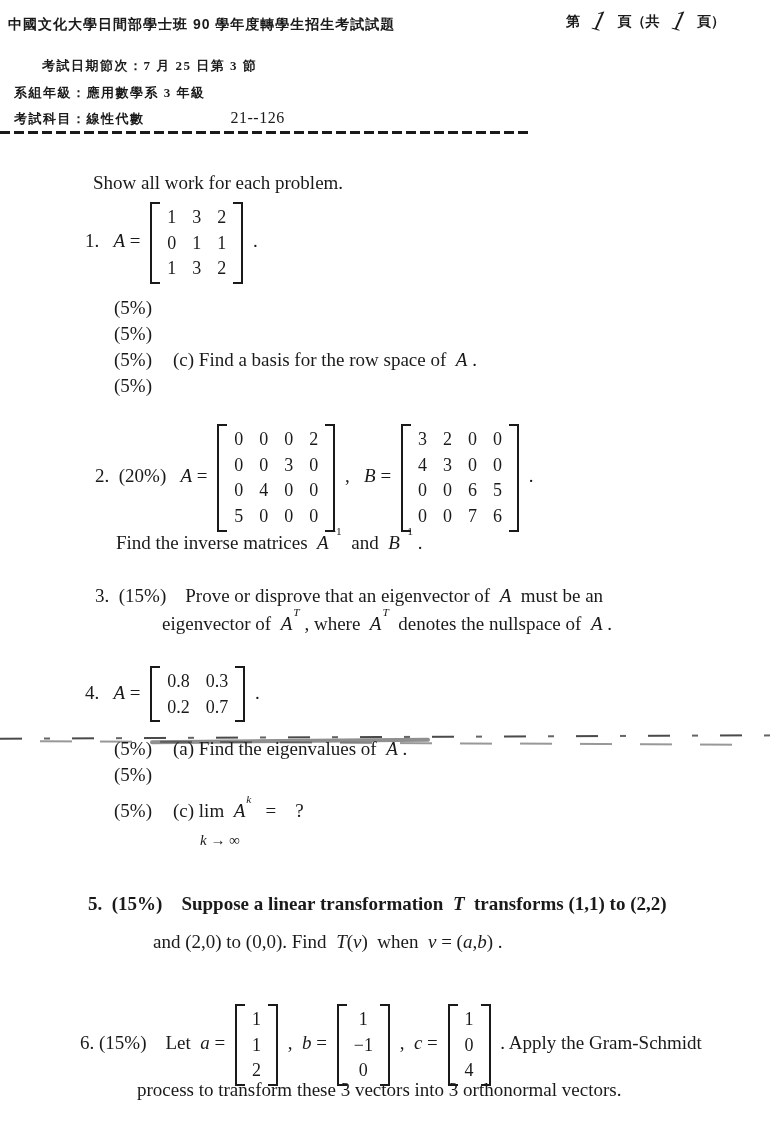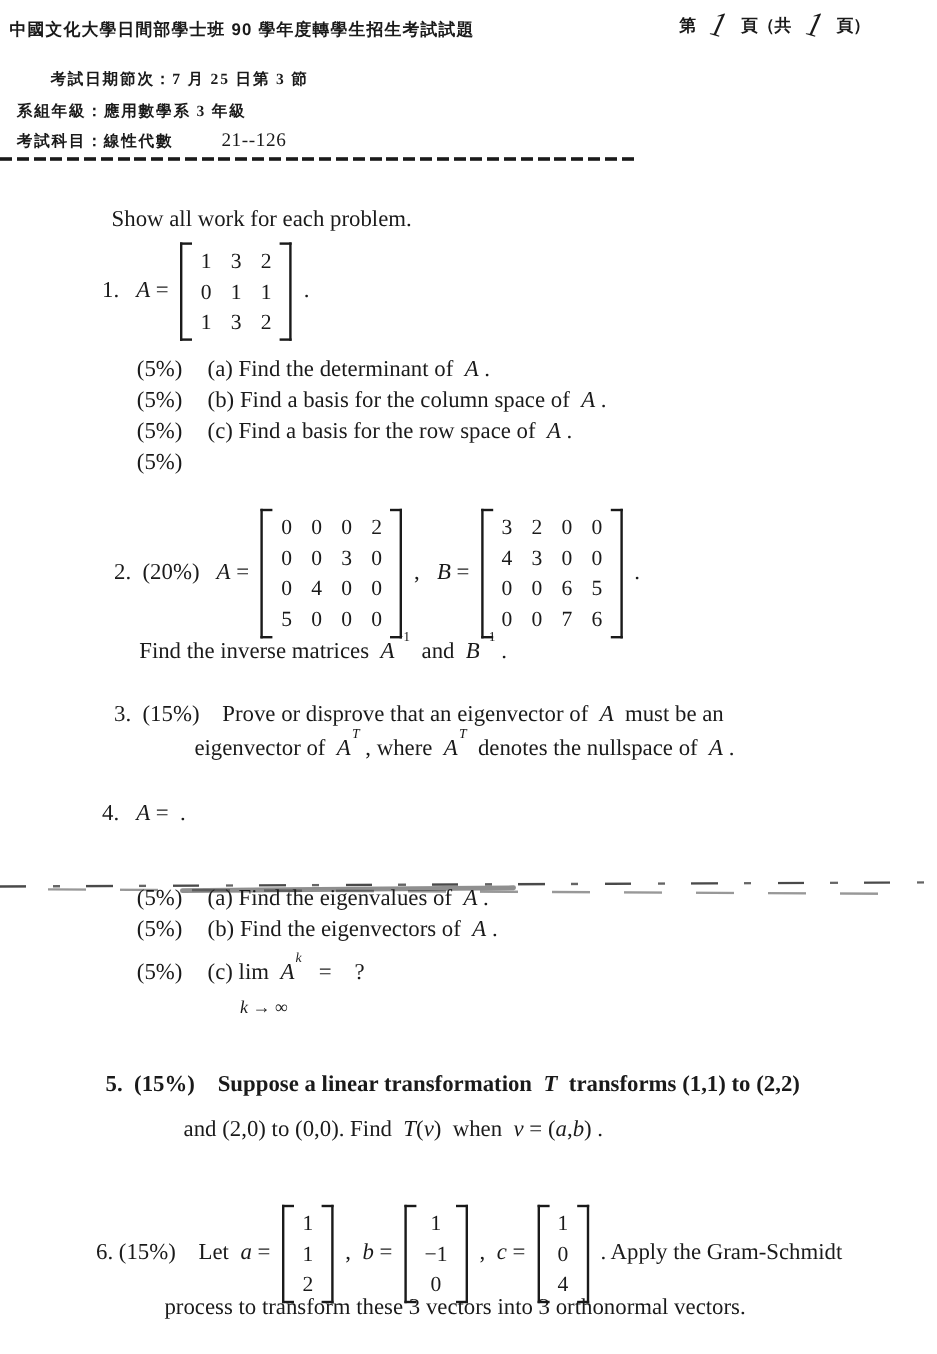--- a/index.html
+++ b/index.html
@@ -24,21 +24,21 @@
     font-family:"Liberation Serif","DejaVu Sans",serif;
   }
   .hand {
     display:inline-block; font-style:italic; font-weight:normal; font-size:23px;
     transform:rotate(16deg) scaleY(1.3); margin:0 13px; position:relative; top:2px;
   }
   .hdr-info {
     font-size:13px; font-weight:bold; letter-spacing:1.5px;
     font-family:"Liberation Serif","DejaVu Sans",serif;
   }
-  .hdr-code { font-weight:normal; font-size:16px; letter-spacing:0.5px; margin-left:40px; }
+  .hdr-code { font-weight:normal; font-size:16px; letter-spacing:0.5px; margin-left:86px; }
   .hdr-divider {
     left:0; top:131px; width:530px; height:3px;
     background:repeating-linear-gradient(90deg,#1a1a1a 0 10px,transparent 10px 14px);
   }
 
   
   .smudge1 {
     left:0; top:736px; width:781px; height:2px; opacity:.85;
     background:repeating-linear-gradient(90deg,#2a2a2a 0 22px,transparent 22px 44px,#4a4a4a 44px 50px,transparent 50px 72px);
     transform:rotate(-0.25deg);
@@ -83,53 +83,50 @@
 <div class="abs hdr-info" style="left:14px; top:109px;">
   <span>考試科目：線性代數</span><span class="hdr-code">21--126</span>
 </div>
 <div class="abs hdr-divider"></div>
 
 <div class="abs rich" style="left:93px; top:171px;">Show all work for each problem.</div>
 
 <div class="abs rich" style="left:85px; top:202px;"><span>1.   </span><span class="mi">A</span><span> = </span><span class="matrix"><span class="mgrid" style="grid-template-columns: repeat(3, auto);"><span class="mcell">1</span><span class="mcell">3</span><span class="mcell">2</span><span class="mcell">0</span><span class="mcell">1</span><span class="mcell">1</span><span class="mcell">1</span><span class="mcell">3</span><span class="mcell">2</span></span></span><span> .</span></div>
 <div class="part-row" style="left:114px; top:297px;">
   <span class="pts">(5%)</span>
-  <span><span>(a) Find the determinant of  </span><span class="mi">A</span><span> .</span></span>
 </div>
 <div class="part-row" style="left:114px; top:323px;">
   <span class="pts">(5%)</span>
-  <span><span>(b) Find a basis for the column space of  </span><span class="mi">A</span><span> .</span></span>
 </div>
 <div class="part-row" style="left:114px; top:349px;">
   <span class="pts">(5%)</span>
   <span><span>(c) Find a basis for the row space of  </span><span class="mi">A</span><span> .</span></span>
 </div>
 <div class="part-row" style="left:114px; top:375px;">
   <span class="pts">(5%)</span>
 </div>
 
 <div class="abs rich" style="left:95px; top:424px;"><span>2.  (20%)   </span><span class="mi">A</span><span> = </span><span class="matrix"><span class="mgrid" style="grid-template-columns: repeat(4, auto);"><span class="mcell">0</span><span class="mcell">0</span><span class="mcell">0</span><span class="mcell">2</span><span class="mcell">0</span><span class="mcell">0</span><span class="mcell">3</span><span class="mcell">0</span><span class="mcell">0</span><span class="mcell">4</span><span class="mcell">0</span><span class="mcell">0</span><span class="mcell">5</span><span class="mcell">0</span><span class="mcell">0</span><span class="mcell">0</span></span></span><span> ,   </span><span class="mi">B</span><span> = </span><span class="matrix"><span class="mgrid" style="grid-template-columns: repeat(4, auto);"><span class="mcell">3</span><span class="mcell">2</span><span class="mcell">0</span><span class="mcell">0</span><span class="mcell">4</span><span class="mcell">3</span><span class="mcell">0</span><span class="mcell">0</span><span class="mcell">0</span><span class="mcell">0</span><span class="mcell">6</span><span class="mcell">5</span><span class="mcell">0</span><span class="mcell">0</span><span class="mcell">7</span><span class="mcell">6</span></span></span><span> .</span></div>
 <div class="abs rich" style="left:116px; top:531px;"><span>Find the inverse matrices  </span><span class="mi">A</span><sup>−1</sup><span>  and  </span><span class="mi">B</span><sup>−1</sup><span> .</span></div>
 
 <div class="abs rich" style="left:95px; top:584px;"><span>3.  (15%)    Prove or disprove that an eigenvector of  </span><span class="mi">A</span><span>  must be an</span></div>
 <div class="abs rich" style="left:162px; top:612px;"><span>eigenvector of  </span><span class="mi">A</span><sup class="mi">T</sup><span> , where  </span><span class="mi">A</span><sup class="mi">T</sup><span>  denotes the nullspace of  </span><span class="mi">A</span><span> .</span></div>
 
-<div class="abs rich" style="left:85px; top:666px;"><span>4.   </span><span class="mi">A</span><span> = </span><span> .</span></div>
+<div class="abs rich" style="left:85px; top:666px;"><span>4.   </span><span class="mi">A</span><span> = </span><span class="matrix"><span class="mgrid" style="grid-template-columns: repeat(2, auto);"><span class="mcell">0.8</span><span class="mcell">0.3</span><span class="mcell">0.2</span><span class="mcell">0.7</span></span></span><span> .</span></div>
 
 <div class="abs smudge1"></div>
 <div class="abs smudge2"></div>
 <div class="abs smudge3"></div>
 
 <div class="part-row" style="left:114px; top:738px;">
   <span class="pts">(5%)</span>
   <span><span>(a) Find the eigenvalues of  </span><span class="mi">A</span><span> .</span></span>
 </div>
 <div class="part-row" style="left:114px; top:764px;">
   <span class="pts">(5%)</span>
-  <span><span>(b) Find the eigenvectors of  </span><span class="mi">A</span><span> .</span></span>
 </div>
 <div class="part-row" style="left:114px; top:800px;">
   <span class="pts">(5%)</span>
   <span><span>(c) lim  </span><span class="mi">A</span><sup class="mi">k</sup><span>   =    ?</span></span>
 </div>
 <div class="abs rich limit-line" style="left:200px; top:831px;"><span class="mi">k</span><span> → ∞</span></div>
 
 <div class="abs rich" style="left:88px; top:892px;font-weight:bold;"><span>5.  (15%)    Suppose a linear transformation  </span><span class="mi">T</span><span>  transforms (1,1) to (2,2)</span></div>
 <div class="abs rich" style="left:153px; top:930px;"><span>and (2,0) to (0,0). Find  </span><span class="mi">T</span><span>(</span><span class="mi">v</span><span>)  when  </span><span class="mi">v</span><span> = (</span><span class="mi">a</span><span>,</span><span class="mi">b</span><span>) .</span></div>
 

